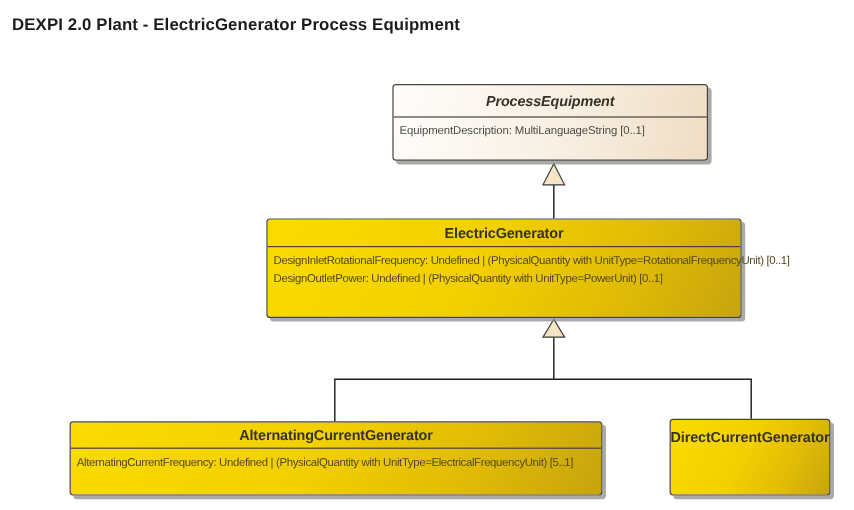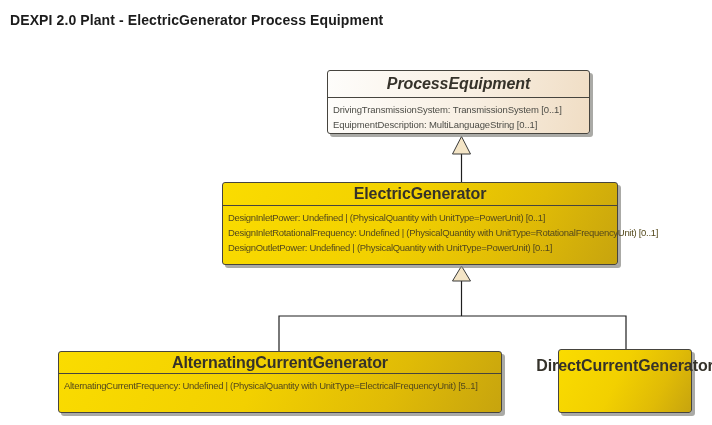--- a/index.html
+++ b/index.html
@@ -28,21 +28,21 @@
   }
   .uml-class--yellow{
     background:linear-gradient(118deg,#fadc00 0%,#f2d000 45%,#e0bb06 75%,#c7a40e 100%);
   }
   .cls-header{
     box-sizing:border-box;display:flex;align-items:center;justify-content:center;
     border-bottom:1px solid #46443e;
   }
   .cls-header--plain{border-bottom:none;align-items:flex-start;padding-top:7px;}
   .cls-name{
-    font-size:16px;font-weight:bold;color:#35322a;letter-spacing:-0.1px;
+    font-size:12px;font-weight:bold;color:#35322a;letter-spacing:-0.1px;
   }
   .cls-name--abstract{font-style:italic;}
   .cls-body{padding:4px 0 0 5px;}
   .attr{
     font-size:9.5px;line-height:15px;white-space:nowrap;
     letter-spacing:-0.1px;
   }
   .attr--beige{color:#4c4c46;}
   .attr--yellow{color:#54491c;letter-spacing:-0.3px;}
   
@@ -70,31 +70,29 @@
   </g>
 </svg>
 
 <div class="diagram-title">DEXPI 2.0 Plant - ElectricGenerator Process Equipment</div>
 
 <div id="box-processequipment" class="uml-class uml-class--beige">
   <div class="cls-header">
     <span class="cls-name cls-name--abstract">ProcessEquipment</span>
   </div>
   <div class="cls-body">
-    <div class="attr attr--beige">DrivingTransmissionSystem: TransmissionSystem [0..1]</div>
     <div class="attr attr--beige">EquipmentDescription: MultiLanguageString [0..1]</div>
   </div>
 </div>
 
 <div id="box-electricgenerator" class="uml-class uml-class--yellow">
   <div class="cls-header">
     <span class="cls-name">ElectricGenerator</span>
   </div>
   <div class="cls-body">
-    <div class="attr attr--yellow">DesignInletPower: Undefined | (PhysicalQuantity with UnitType=PowerUnit) [0..1]</div>
     <div class="attr attr--yellow">DesignInletRotationalFrequency: Undefined | (PhysicalQuantity with UnitType=RotationalFrequencyUnit) [0..1]</div>
     <div class="attr attr--yellow">DesignOutletPower: Undefined | (PhysicalQuantity with UnitType=PowerUnit) [0..1]</div>
   </div>
 </div>
 
 <div id="box-acgenerator" class="uml-class uml-class--yellow">
   <div class="cls-header">
     <span class="cls-name">AlternatingCurrentGenerator</span>
   </div>
   <div class="cls-body">

